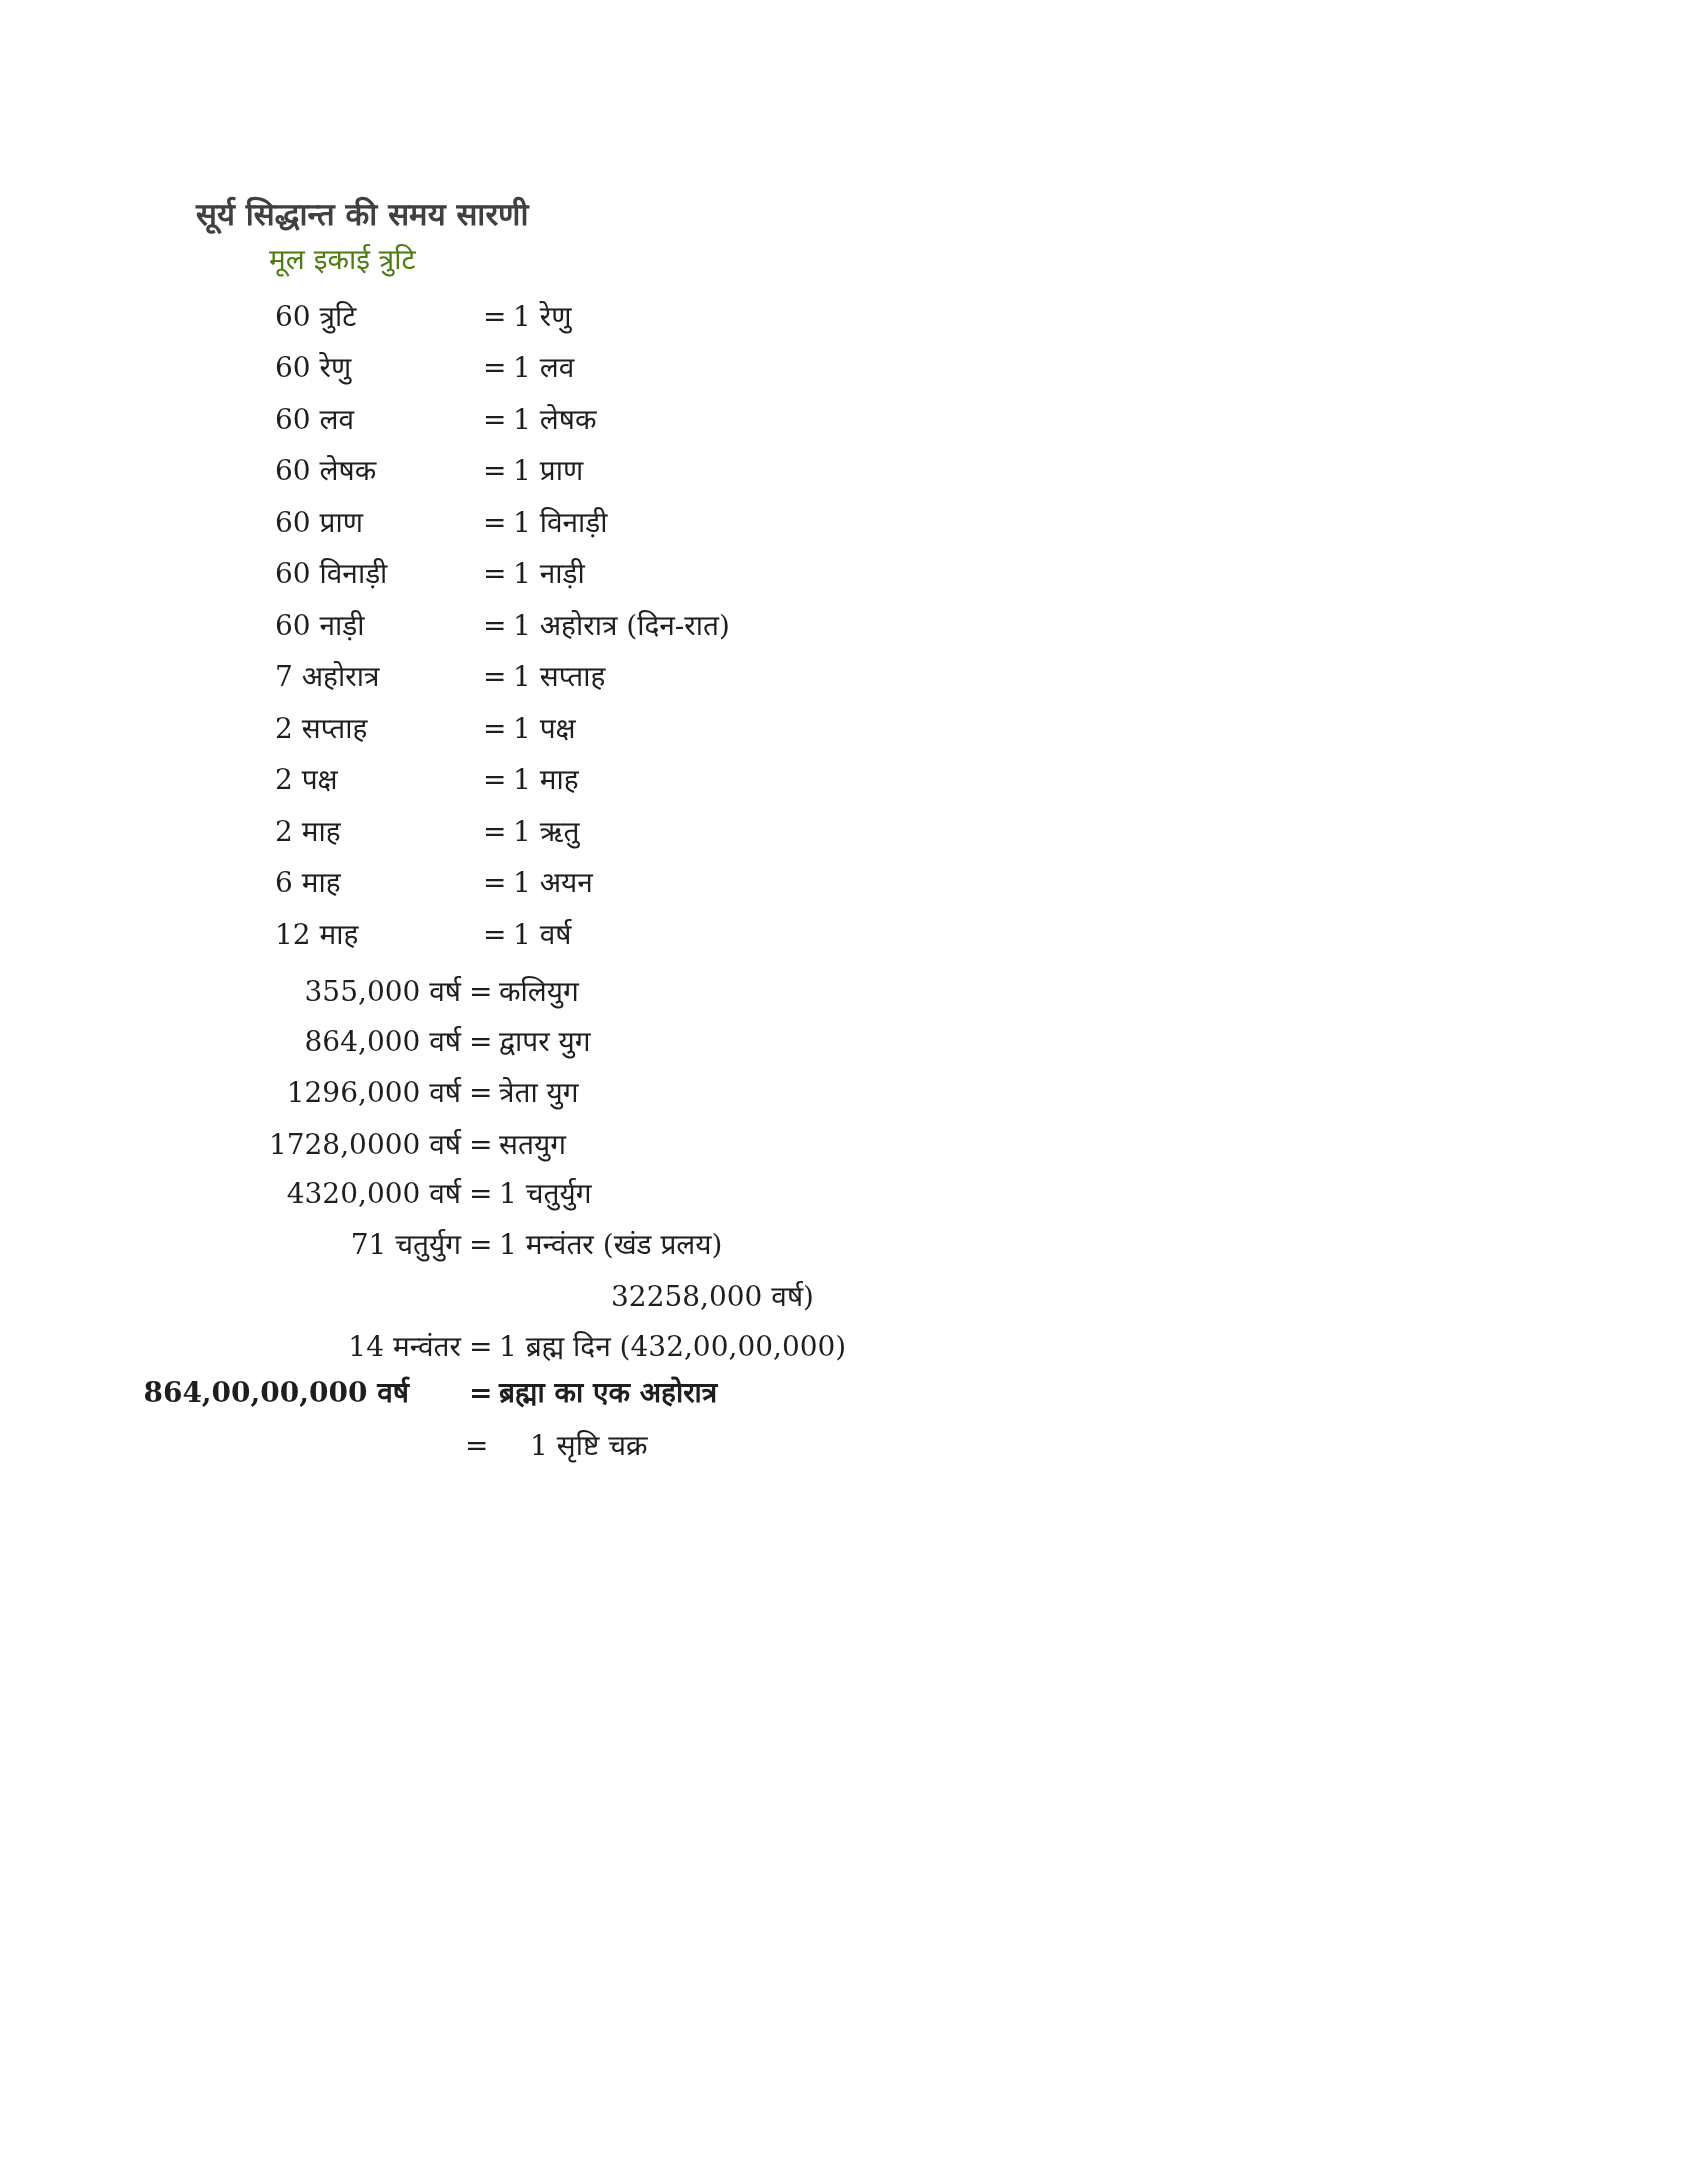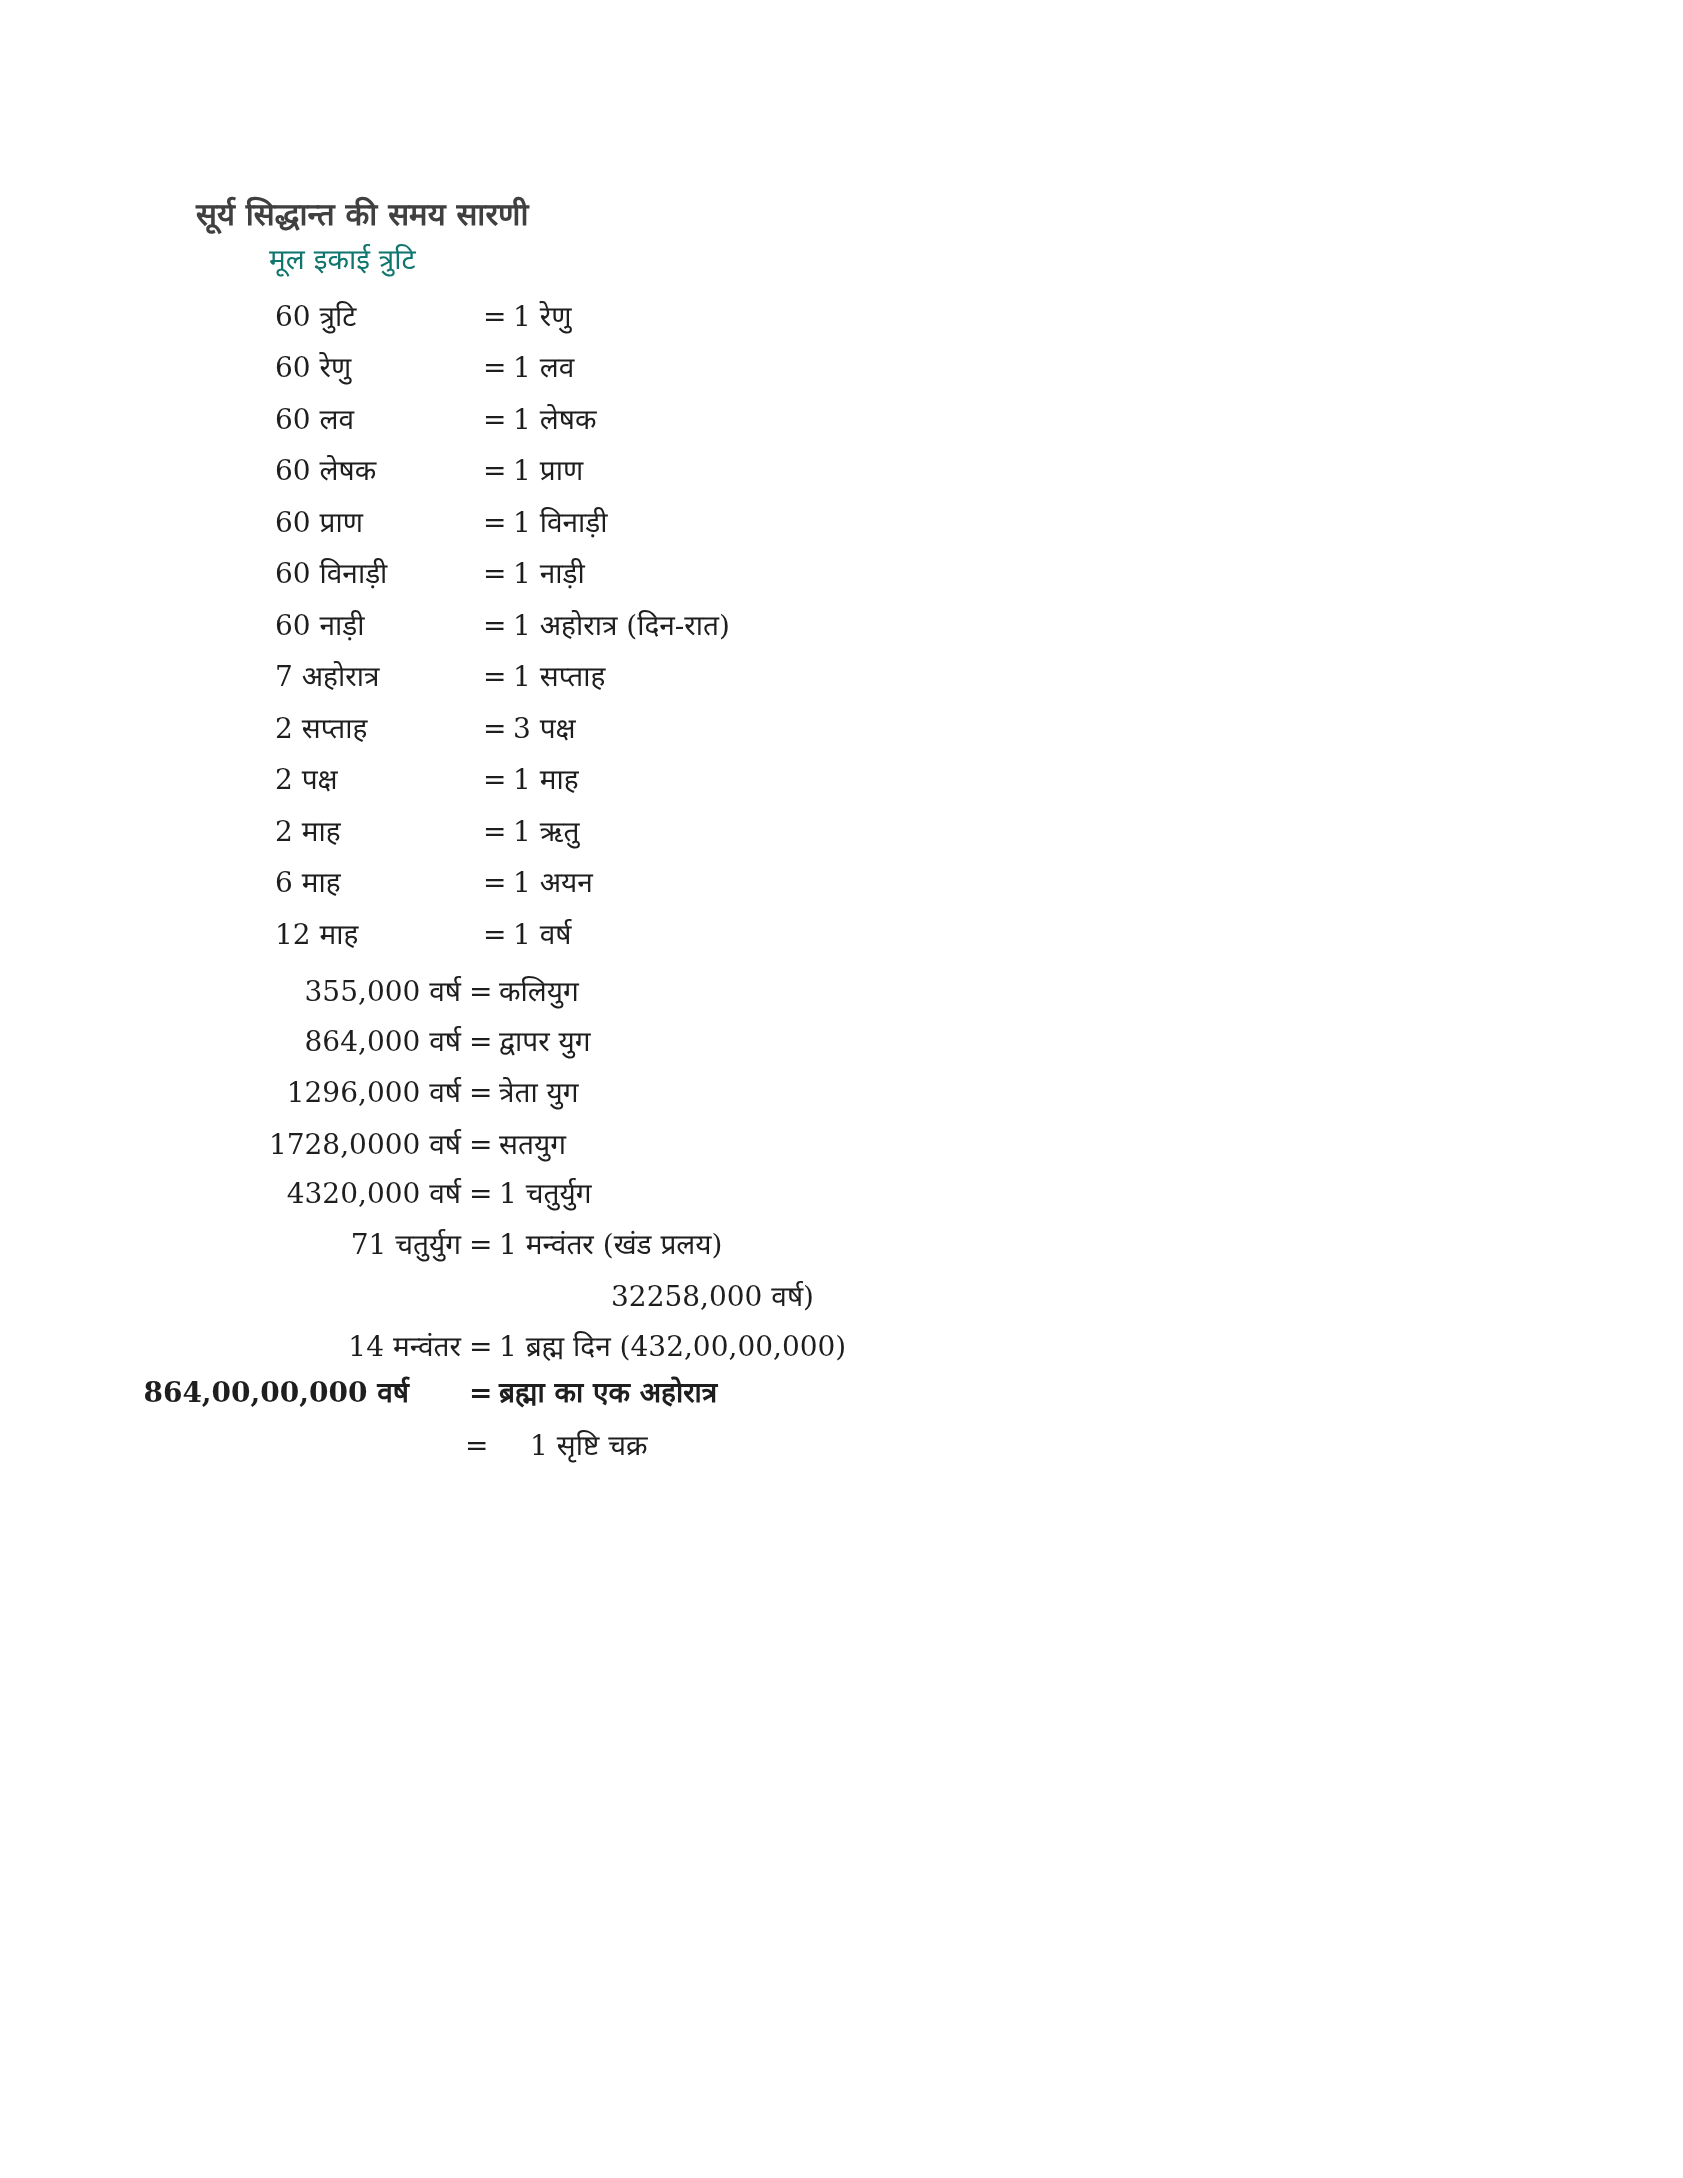--- a/index.html
+++ b/index.html
@@ -1,19 +1,19 @@
 <!DOCTYPE html>
 <html><head>
 <meta charset="utf-8">
 <style>
   html, body { margin: 0; padding: 0; background: #ffffff; }
   body { width: 1683px; height: 2178px; position: relative; overflow: hidden; }
   .page { position: absolute; left: 0; top: 0; width: 1683px; height: 2178px; background: #fff; color: #1a1a1a; }
   .title { position: absolute; left: 196px; top: 194px; font-family: "DejaVu Sans", sans-serif; font-weight: bold; font-size: 31px; line-height: 40px; white-space: nowrap; color: #404040; }
-  .subtitle { position: absolute; left: 269px; top: 242px; font-family: "DejaVu Serif", serif; font-size: 28px; line-height: 36px; white-space: nowrap; color: #0f766e; }
+  .subtitle { position: absolute; left: 269px; top: 242px; font-family: "DejaVu Serif", serif; font-size: 28px; line-height: 36px; white-space: nowrap; color: #4d7c0f; }
   .row { position: absolute; height: 40px; line-height: 40px; font-family: "DejaVu Serif", serif; font-size: 28px; color: #1e1e1e; white-space: nowrap; }
   .row .lhs { position: absolute; white-space: nowrap; }
   .row .eq { position: absolute; white-space: nowrap; }
   .row .rhs { position: absolute; white-space: nowrap; }
   
   .unit .lhs { left: 275px; }
   .unit .eq { left: 483px; }
   .unit .rhs { left: 513px; }
   
   .yuga .lhs { right: calc(1683px - 461px); text-align: right; }
@@ -67,21 +67,21 @@
     <span class="rhs">1 अहोरात्र (दिन-रात)</span>
   </div>
   <div class="row unit" style="left:0;top:657px;width:1683px;">
     <span class="lhs">7 अहोरात्र</span>
     <span class="eq">=</span>
     <span class="rhs">1 सप्ताह</span>
   </div>
   <div class="row unit" style="left:0;top:709px;width:1683px;">
     <span class="lhs">2 सप्ताह</span>
     <span class="eq">=</span>
-    <span class="rhs">3 पक्ष</span>
+    <span class="rhs">1 पक्ष</span>
   </div>
   <div class="row unit" style="left:0;top:760px;width:1683px;">
     <span class="lhs">2 पक्ष</span>
     <span class="eq">=</span>
     <span class="rhs">1 माह</span>
   </div>
   <div class="row unit" style="left:0;top:812px;width:1683px;">
     <span class="lhs">2 माह</span>
     <span class="eq">=</span>
     <span class="rhs">1 ऋतु</span>

